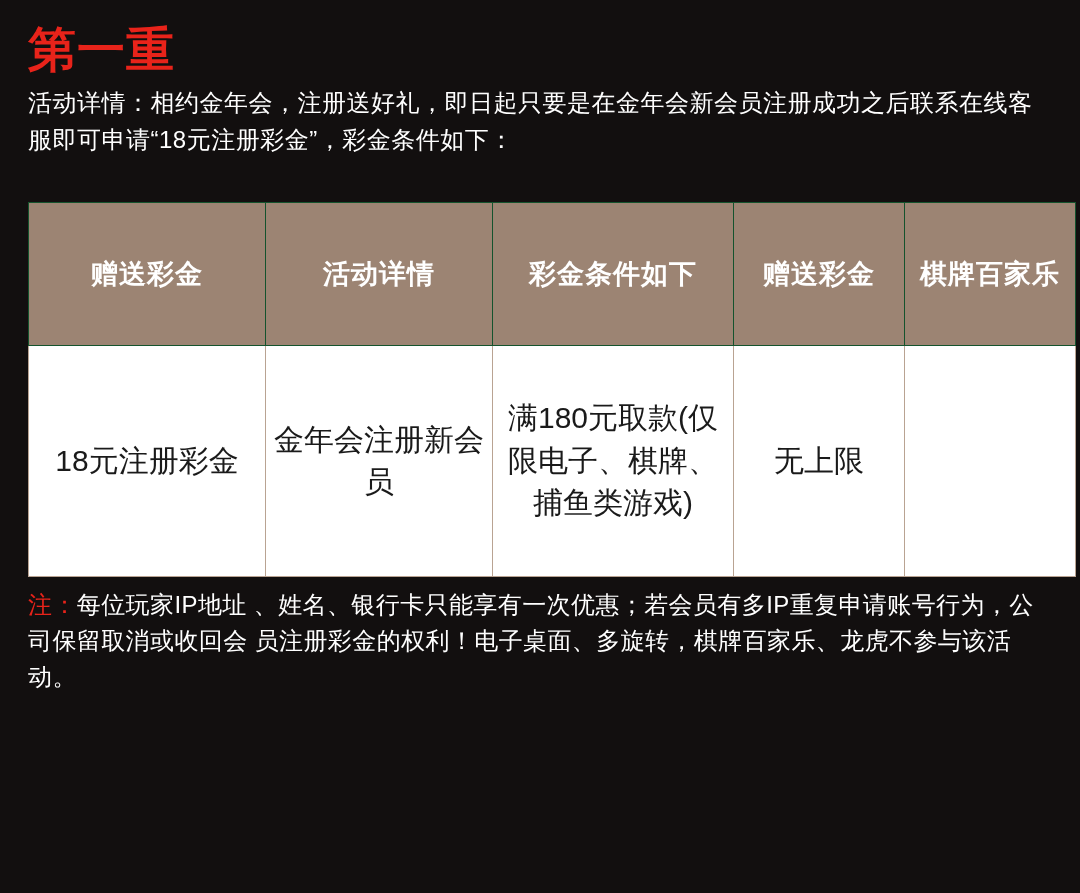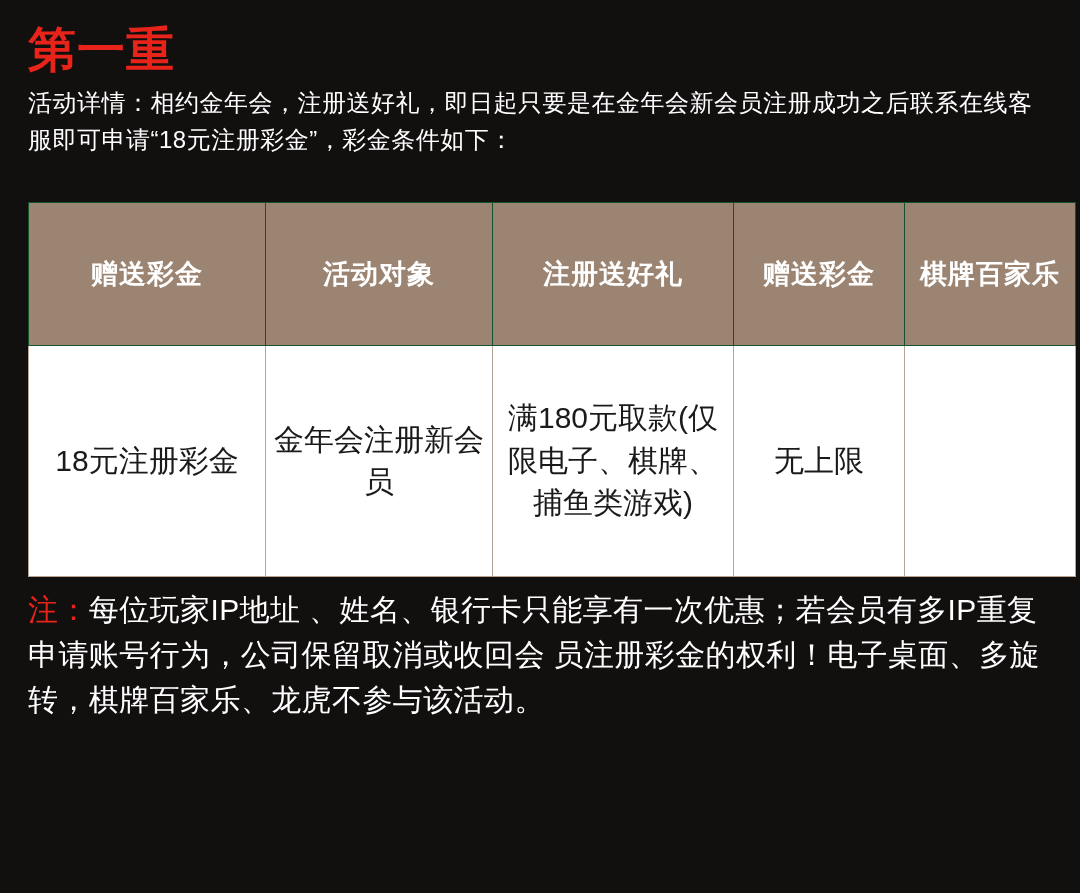--- a/index.html
+++ b/index.html
@@ -73,21 +73,21 @@
     text-align: left;
     padding-left: 12px;
   }
   .col1 { width: 232px; }
   .col2 { width: 222px; }
   .col3 { width: 236px; }
   .col4 { width: 166px; }
   .col5 { width: 166px; }
   .note {
     margin-top: 10px;
-    font-size: 30px;
+    font-size: 24px;
     line-height: 1.5;
     color: #ffffff;
     letter-spacing: 0.4px;
   }
   .note .note-label {
     color: #e8231a;
     font-weight: normal;
   }
 </style>
 </head>
@@ -97,22 +97,22 @@
 
   <h1 class="heading">第一重</h1>
 
   <p class="intro">活动详情：相约金年会，注册送好礼，即日起只要是在金年会新会员注册成功之后联系在线客服即可申请“18元注册彩金”，彩金条件如下：</p>
 
   <div class="table-wrap">
     <table class="promo">
       <thead>
         <tr>
           <th class="col1">赠送彩金</th>
-          <th class="col2">活动对象</th>
-          <th class="col3">注册送好礼</th>
+          <th class="col2">活动详情</th>
+          <th class="col3">彩金条件如下</th>
           <th class="col4">赠送彩金</th>
           <th class="col5">棋牌百家乐</th>
         </tr>
       </thead>
       <tbody>
         <tr>
           <td class="col1 cell-left">18元注册彩金</td>
           <td class="col2">金年会注册新会员</td>
           <td class="col3 cell-left">满180元取款(仅限电子、棋牌、捕鱼类游戏)</td>
           <td class="col4">无上限</td>

